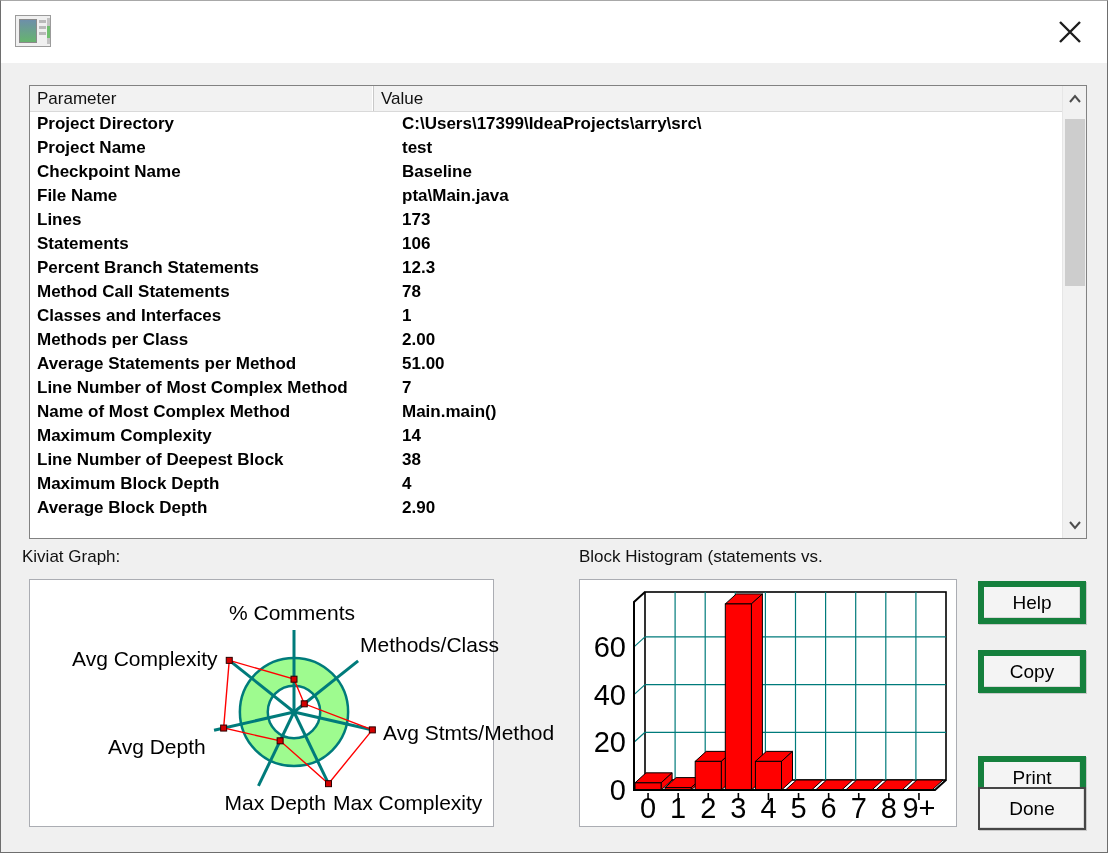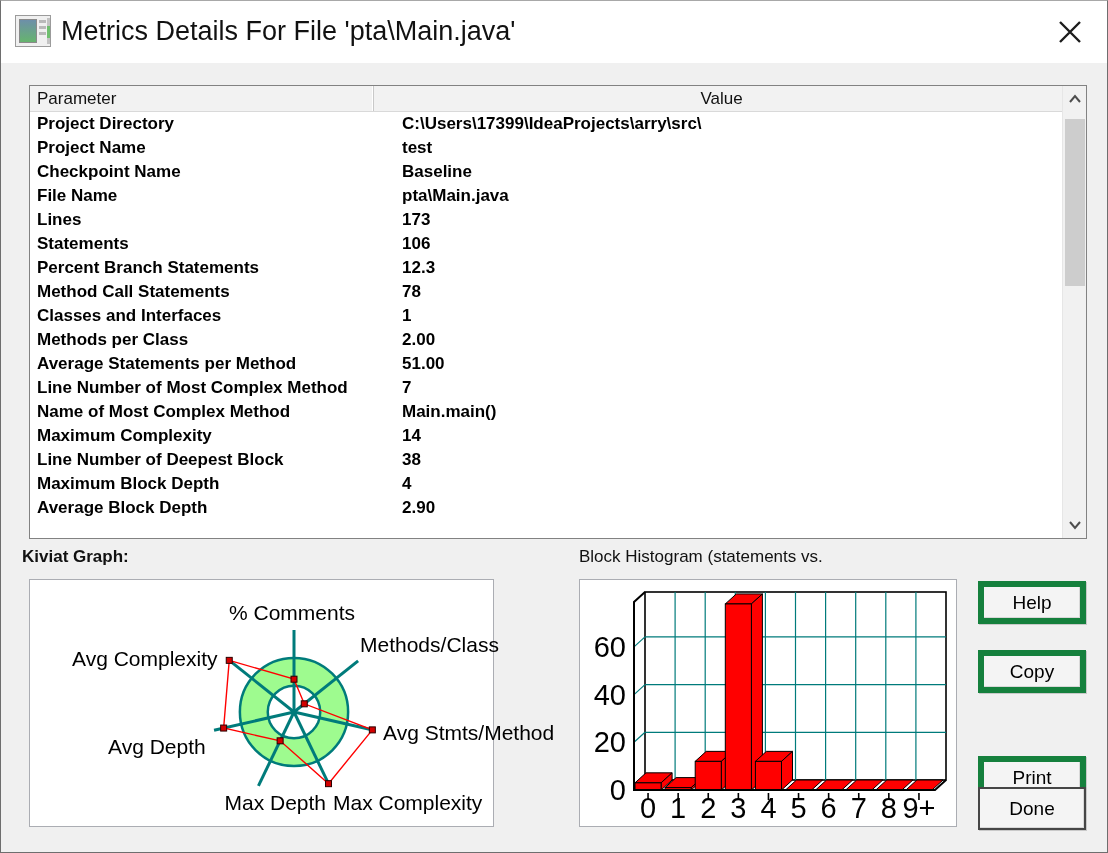--- a/index.html
+++ b/index.html
@@ -20,35 +20,35 @@
   .title-text { position:absolute; left:60px; top:15px; font-size:27px; color:#111; white-space:nowrap; }
   .close-btn { position:absolute; right:18px; top:12px; width:38px; height:38px; cursor:pointer;
                display:flex; align-items:center; justify-content:center; background:transparent; border:none; }
   
   .metrics-table { position:absolute; left:28px; top:84px; width:1058px; height:454px;
                    background:#ffffff; border:1px solid #828282; overflow:hidden;padding-left:48px; }
   .t-header { position:absolute; left:0; top:0; right:24px; height:26px; background:#f2f2f2;
               border-bottom:1px solid #d9d9d9; display:flex; font-size:17px; color:#111; }
   .t-header .hcell { line-height:25px; padding-left:7px; }
   .t-header .hcell.param { width:344px; border-right:1px solid #c9c9c9; box-shadow:inset -1px 0 0 #ffffff; }
-  .t-header .hcell.value { flex:1;text-align:center; }
+  .t-header .hcell.value { flex:1; }
   .t-body { position:absolute; left:0; top:26px; right:24px; bottom:0; overflow:hidden; }
   .t-row { position:relative; height:24px; font-size:17px; color:#000; white-space:nowrap;font-weight:bold; }
   .t-row .c-param { position:absolute; left:7px; top:0; line-height:24px; }
   .t-row .c-value { position:absolute; left:372px; top:0; line-height:24px; }
   
   .vscroll { position:absolute; top:0; right:0; width:24px; height:100%; background:#f1f1f1;
              border-left:1px solid #e6e6e6; }
   .scroll-btn { position:absolute; left:0; width:24px; height:26px; background:#f1f1f1; border:none;
                 display:flex; align-items:center; justify-content:center; cursor:pointer; }
   .scroll-btn.up { top:0; }  .scroll-btn.down { bottom:0; }
   .scroll-thumb { position:absolute; left:2px; top:33px; width:20px; height:167px; background:#cdcdcd; cursor:pointer; }
   
   .section-label { position:absolute; font-size:17px; color:#111; white-space:nowrap; }
-  #kiviat-label { left:21px; top:546px;font-weight:bold; }
+  #kiviat-label { left:21px; top:546px; }
   #hist-label { left:578px; top:546px; max-width:378px; overflow:hidden; }
   .panel { position:absolute; top:578px; height:248px; background:#ffffff; border:1px solid #abadb3; }
   #kiviat-panel { left:28px; width:465px; }
   #hist-panel { left:578px; width:378px; }
   svg text { font-family:"Liberation Sans", sans-serif; }
   
   .dlg-btn { position:absolute; left:977px; width:108px; height:43px; background:#f4f4f4;
              border:6px solid #15803d; box-shadow:inset -1px -1px 0 #d8d8d8, 1px 1px 0 #c9c9c9;
              font-family:"Liberation Sans", sans-serif; font-size:19px; color:#000; cursor:pointer; }
   #btn-help  { top:580px; } #btn-copy { top:649px; } #btn-print { top:755px; }
@@ -64,21 +64,20 @@
       <span class="pane-left"></span>
       <span class="pane-lines">
           <i></i>
           <i></i>
           <i></i>
         </span>
       <span class="pane-bar">
           <i></i>
         </span>
     </div>
-    <div class="title-text">Metrics Details For File 'pta\Main.java'</div>
     <button class="close-btn">
       <svg width="30" height="30" viewBox="0 0 30 30">
         <path d="M5 5 L25 25 M25 5 L5 25" stroke="#1c1c1c" stroke-width="2.4" fill="none"></path>
       </svg>
     </button>
   </div>
 
   <div class="metrics-table">
     <div class="t-header">
       <div class="hcell param">Parameter</div>

